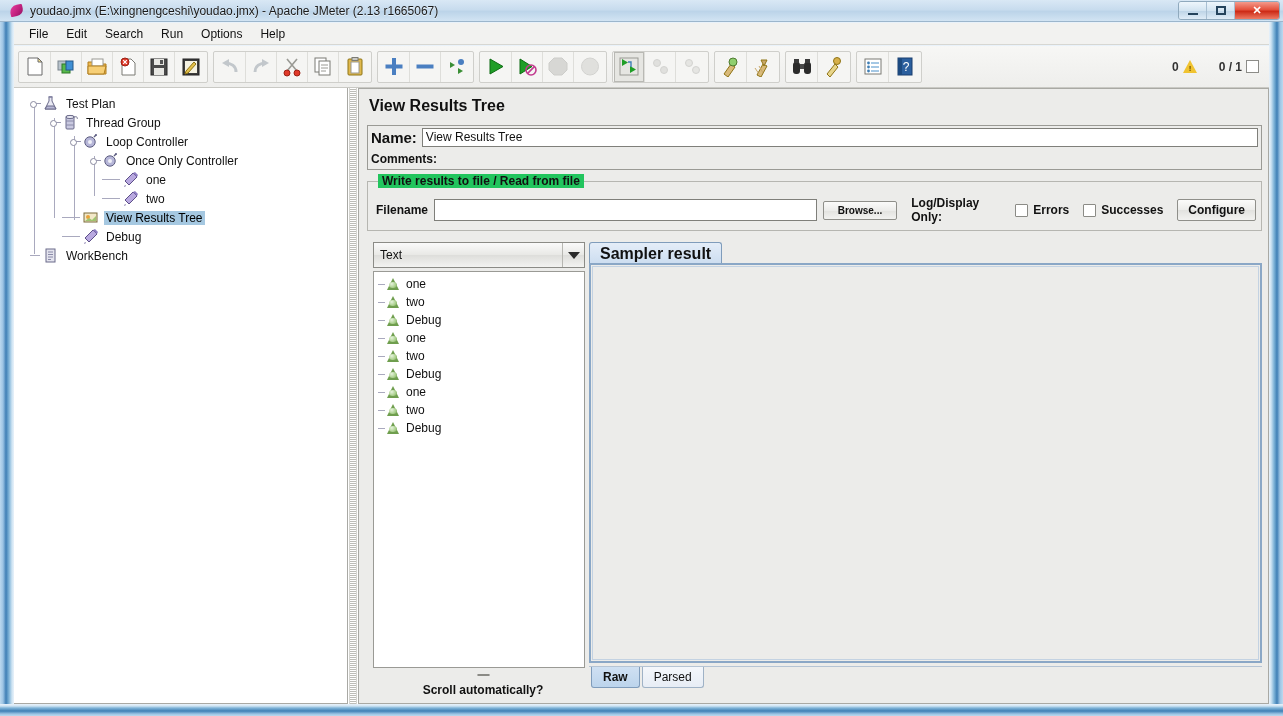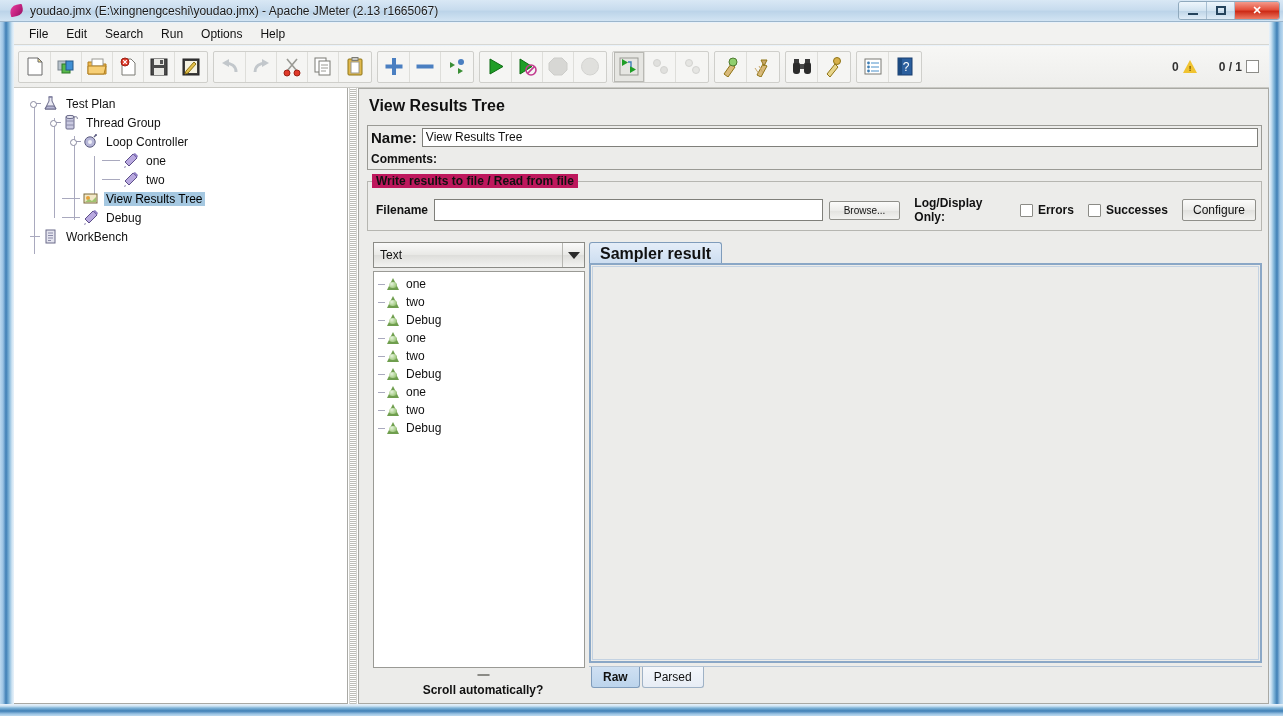--- a/index.html
+++ b/index.html
@@ -166,32 +166,33 @@
   }
   .comments-row label { font-size: 12px; font-weight: bold; color:#111; }
   .comments-input { flex:1 1 auto; height: 18px; border: none; background: transparent;
      font-size:12px; margin-left:4px; font-family:"Liberation Sans", sans-serif; }
 
   .fieldset {
     position: absolute; left: 8px; top: 92px; width: 895px; height: 50px;
     border: 1px solid #b6b6b1; background: #ececea;
   }
   .fieldset > .legend {
-    position: absolute; left: 4px; top: -8px; background: #be185d; padding: 0 4px;
+    position: absolute; left: 10px; top: -8px; background: #22c55e; padding: 0 4px;
     font-size: 12px; font-weight: bold; color: #111;
   }
   .fs-row { position: absolute; left: 8px; top: 14px; display:flex; align-items:center; gap: 6px; width: 880px;}
   .fs-row .fl { font-size: 12px; font-weight: bold; color:#111; }
   .fname-input { width: 398px; height: 22px; border: 1px solid #7f7f7a; background:#fff;
      font-size: 12px; padding: 0 3px; font-family:"Liberation Sans", sans-serif; }
   .btn {
     background: linear-gradient(to bottom, #fbfbfa 0%, #ececea 50%, #e2e2df 51%, #f2f2f0 100%);
     border: 1px solid #8f8f8a; border-radius: 2px;
     font-size: 12px; color: #111; padding: 3px 10px; cursor: default;
     font-family: "Liberation Sans", sans-serif;
+    font-weight: bold;
   }
   .btn.small { font-size: 10px; padding: 3px 14px; }
   .lbl-bold { font-size: 12px; font-weight: bold; color: #111; }
   .cbx { width: 13px; height: 13px; border: 1px solid #8b8b86; background: #fff;
     display:inline-block; vertical-align: middle; border-radius: 1px; }
   .chk-wrap { display:flex; align-items:center; gap:5px; }
 
   
   .results-left {
     position: absolute; left: 8px; top: 153px; width: 212px; height: 455px;
@@ -570,20 +571,32 @@
             <svg viewBox="0 0 17 17">
                 <circle cx="8" cy="9" r="5.2" fill="#b6b6d8" stroke="#5c5c80"></circle>
                 <circle cx="8" cy="9" r="2" fill="#efeff7"></circle>
                 <path d="M12 4l2-2" stroke="#5c5c80" stroke-width="1.4"></path>
                 <circle cx="14" cy="2" r="1" fill="#5c5c80"></circle>
               </svg>
           </span>
           <span class="tlabel">Loop Controller</span>
         </div>
 
+        <div class="tnode" style="padding-left:80px;">
+          <span class="knob" style="left:68px;"></span>
+          <span class="ticon">
+            <svg viewBox="0 0 17 17">
+                <circle cx="8" cy="9" r="5.2" fill="#b6b6d8" stroke="#5c5c80"></circle>
+                <circle cx="8" cy="9" r="2" fill="#efeff7"></circle>
+                <path d="M12 4l2-2" stroke="#5c5c80" stroke-width="1.4"></path>
+                <circle cx="14" cy="2" r="1" fill="#5c5c80"></circle>
+              </svg>
+          </span>
+          <span class="tlabel">Once Only Controller</span>
+        </div>
 
         <div class="tnode" style="padding-left:100px;">
           <span class="hline" style="left:80px; top:9px; width:18px;"></span>
           <span class="ticon">
             <svg viewBox="0 0 17 17">
                 <path d="M11 2l4 4-8 8-4-4z" fill="#b9a9e0" stroke="#5c4f88"></path>
                 <path d="M11 2l4 4 1-2-3-3z" fill="#8f7fc4"></path>
                 <path d="M3 14l-1 2 2-1z" fill="#6b5f99"></path>
               </svg>
           </span>

